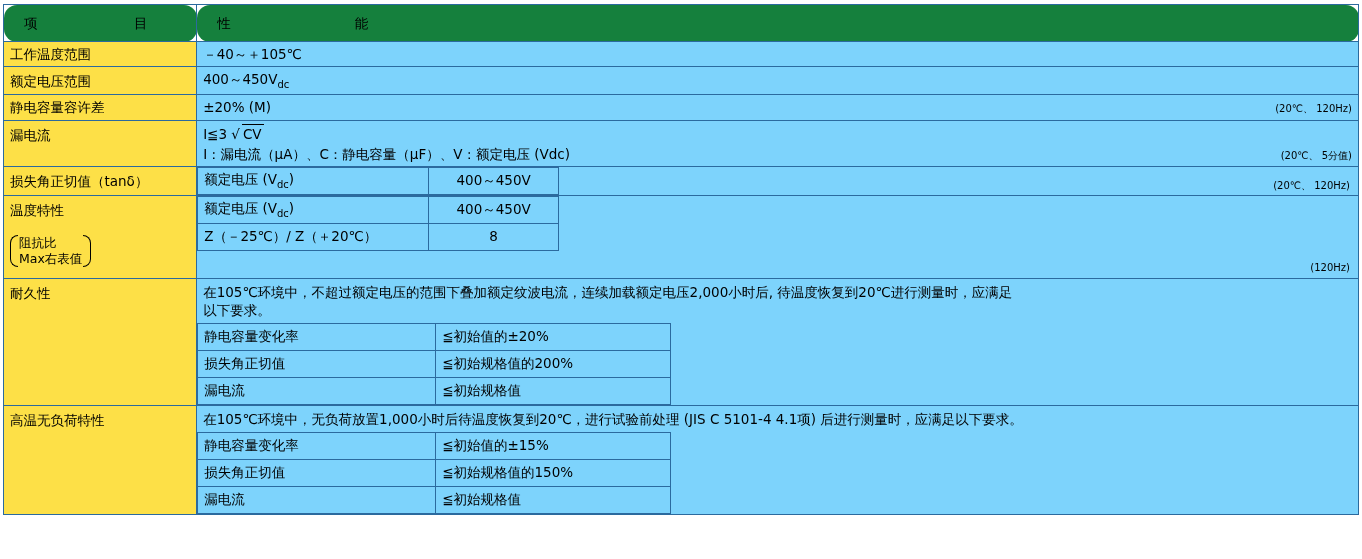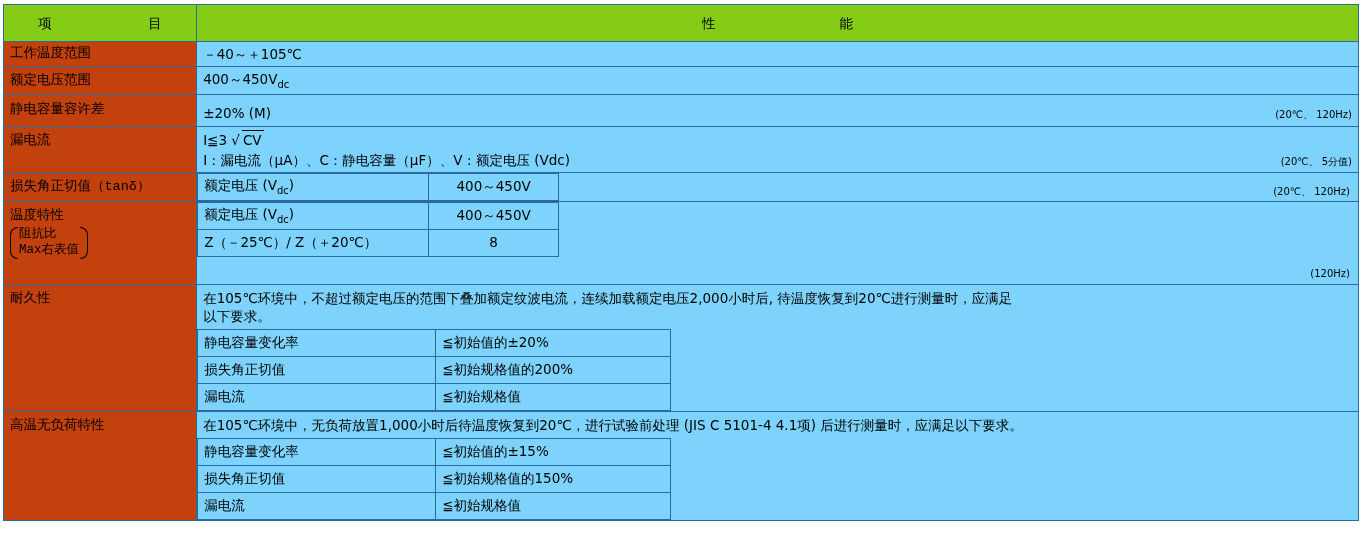--- a/index.html
+++ b/index.html
@@ -28,49 +28,47 @@
   }
   table.spec td {
     border: 1px solid #2b6a9e;
     padding: 3px 6px;
     vertical-align: middle;
     line-height: 1.35;
     font-size: 13.5px;
   }
   
   .hdr {
-    background: #84cc16;
-    text-align: center;
+    background: #15803d;
     font-size: 15px;
     height: 30px;
+    border-radius: 13px;
   }
   .hdr-item {
     letter-spacing: 14px;
     padding-left: 14px;
   }
   .hdr-perf {
     letter-spacing: 14px;
     padding-left: 14px;
   }
   
   .lbl {
-    background: #c2410c;
+    background: #fde047;
     white-space: nowrap;
-    font-family: Liberation Mono, monospace;
   }
   .val {
     background: #7dd3fc;
   }
   .sub { font-size: 10px; vertical-align: sub; }
   .small { font-size: 10px; }
   .rowline {
     display: flex;
     justify-content: space-between;
     align-items: baseline;
-    margin-top: 6px;
   }
   
   table.inner {
     border-collapse: collapse;
     table-layout: fixed;
   }
   table.inner td {
     border: 1px solid #2b6a9e;
     padding: 2px 6px;
     font-size: 13.5px;
@@ -196,21 +194,21 @@
             <div style="flex:1; display:flex; align-items:flex-end; justify-content:flex-end; padding:0 8px 3px 0;">
               <span class="small">(20℃、 120Hz)</span>
             </div>
           </div>
         </td>
       </tr>
 
       <tr>
         <td class="lbl" style="vertical-align:top; padding-top:5px;">
           <div>温度特性</div>
-          <div class="bracketed" style="margin-top:2px;">
+          <div class="bracketed" style="margin-top:16px;">
             <div>阻抗比</div>
             <div>Max右表值</div>
           </div>
         </td>
         <td class="val cellwrap" style="padding:0; vertical-align:top;">
           <table class="inner">
             <tbody>
               <tr>
                 <td class="inner-a"><span>额定电压 (V</span><span class="sub">dc</span><span>)</span></td>
                 <td class="inner-b">400～450V</td>

